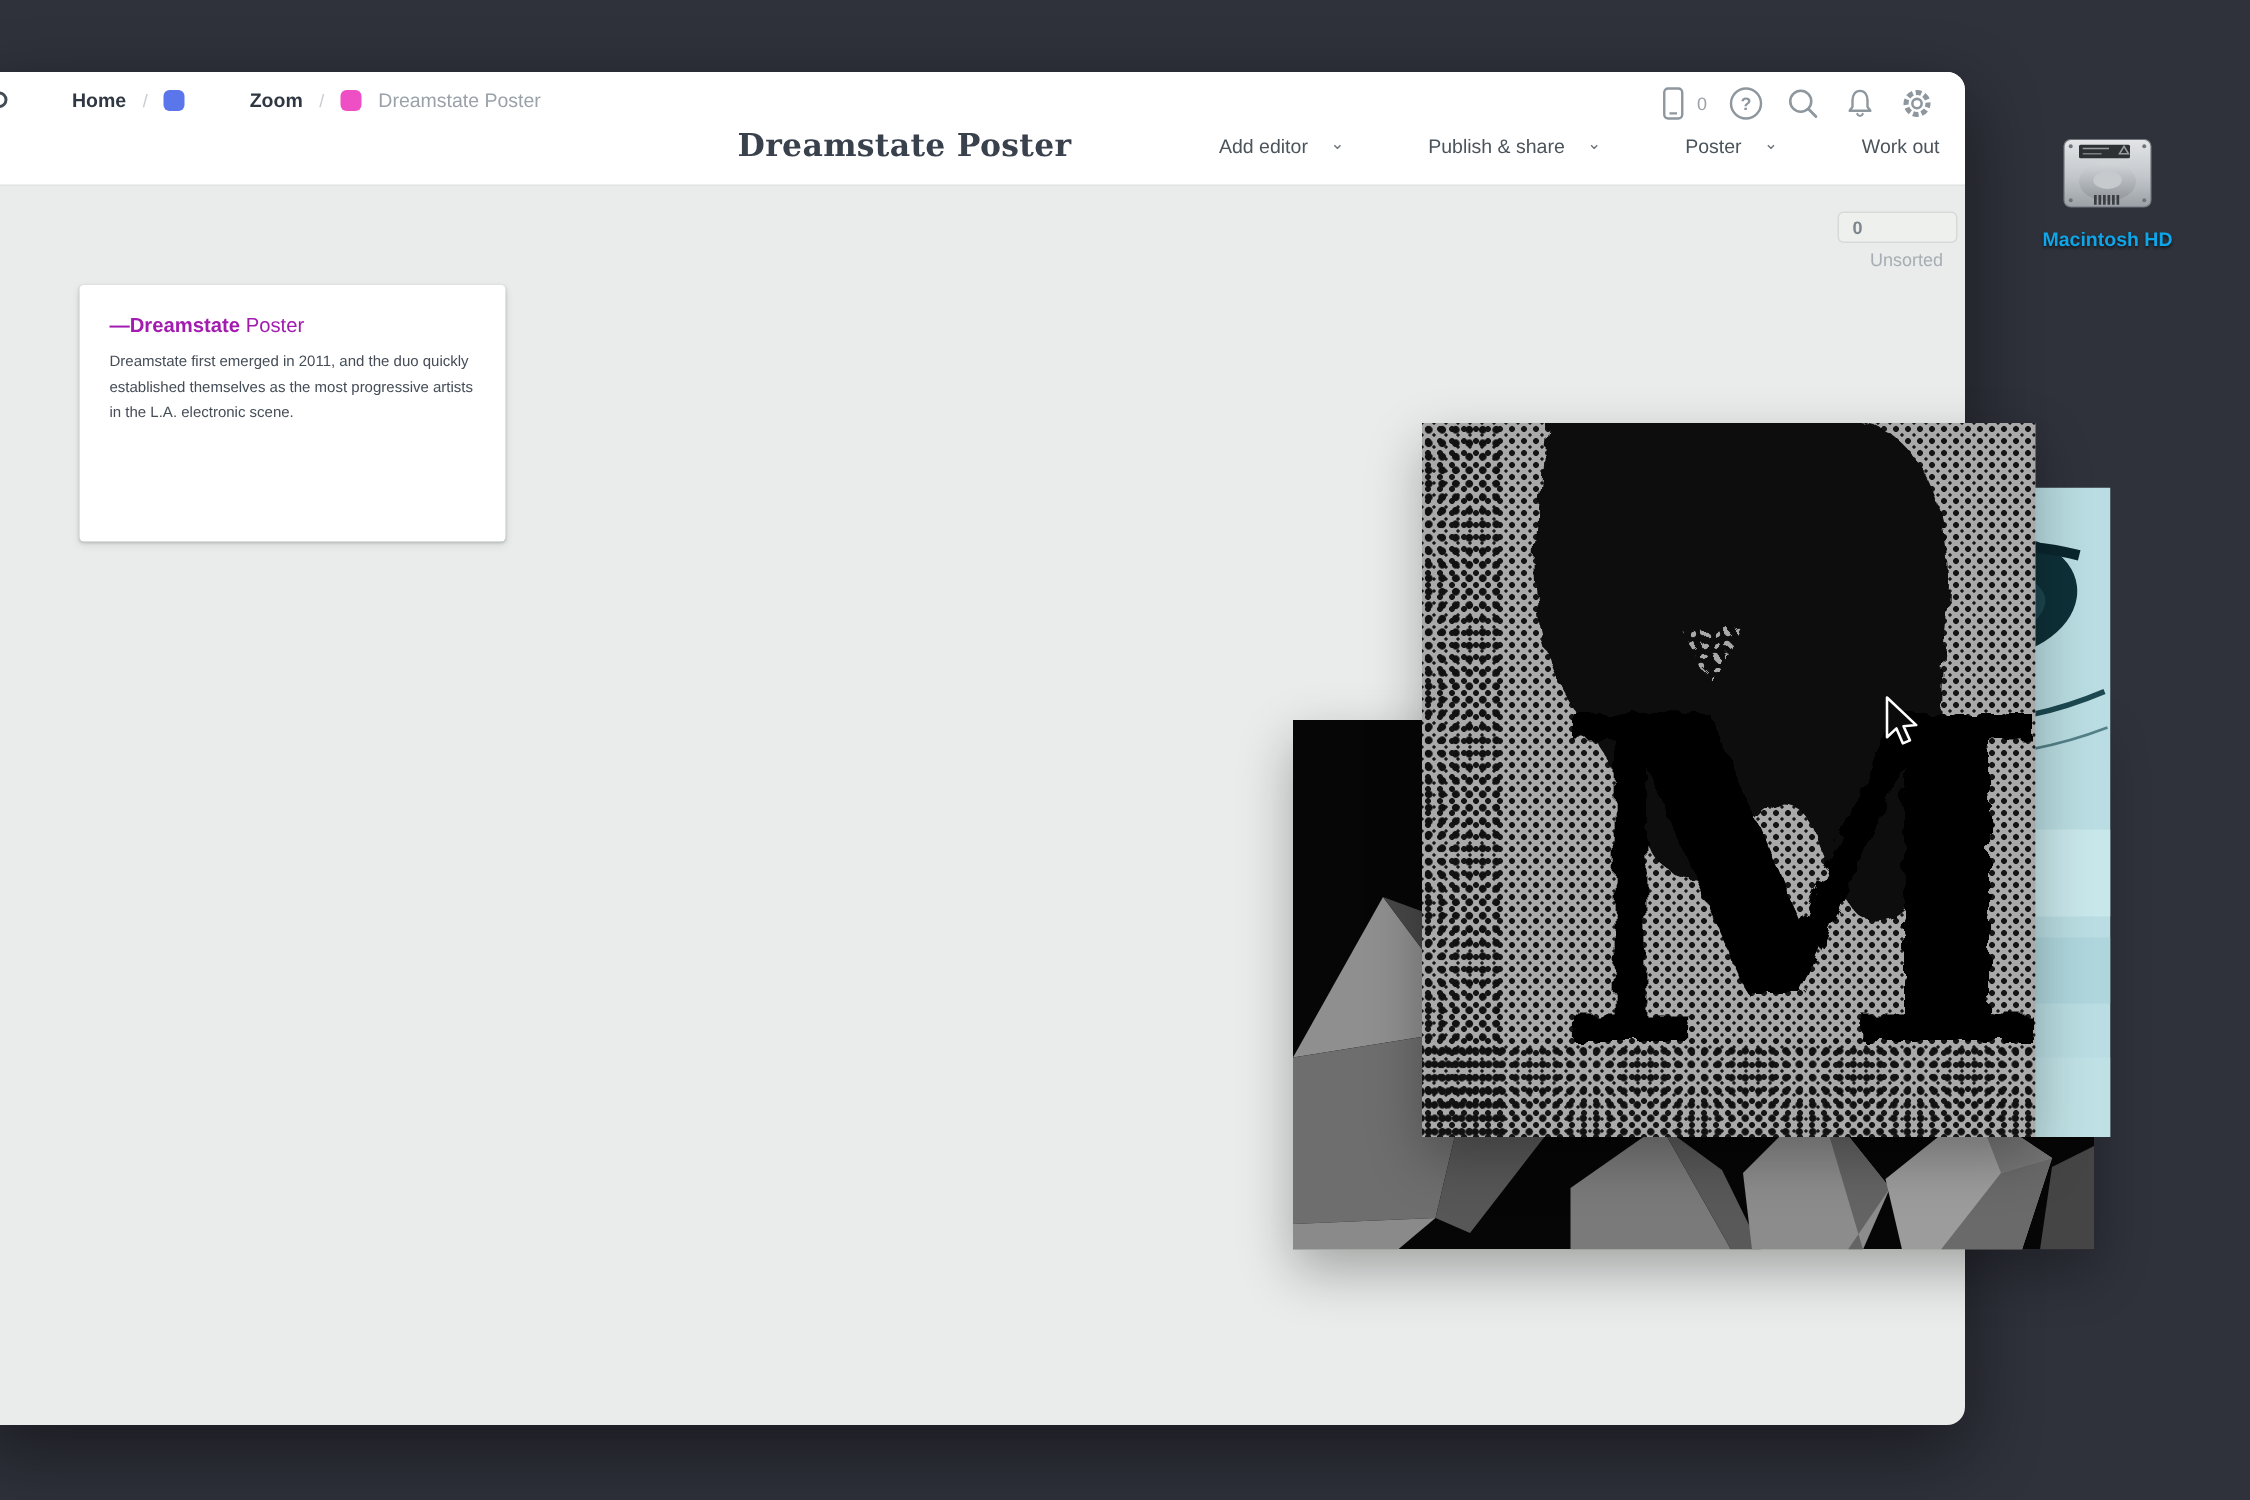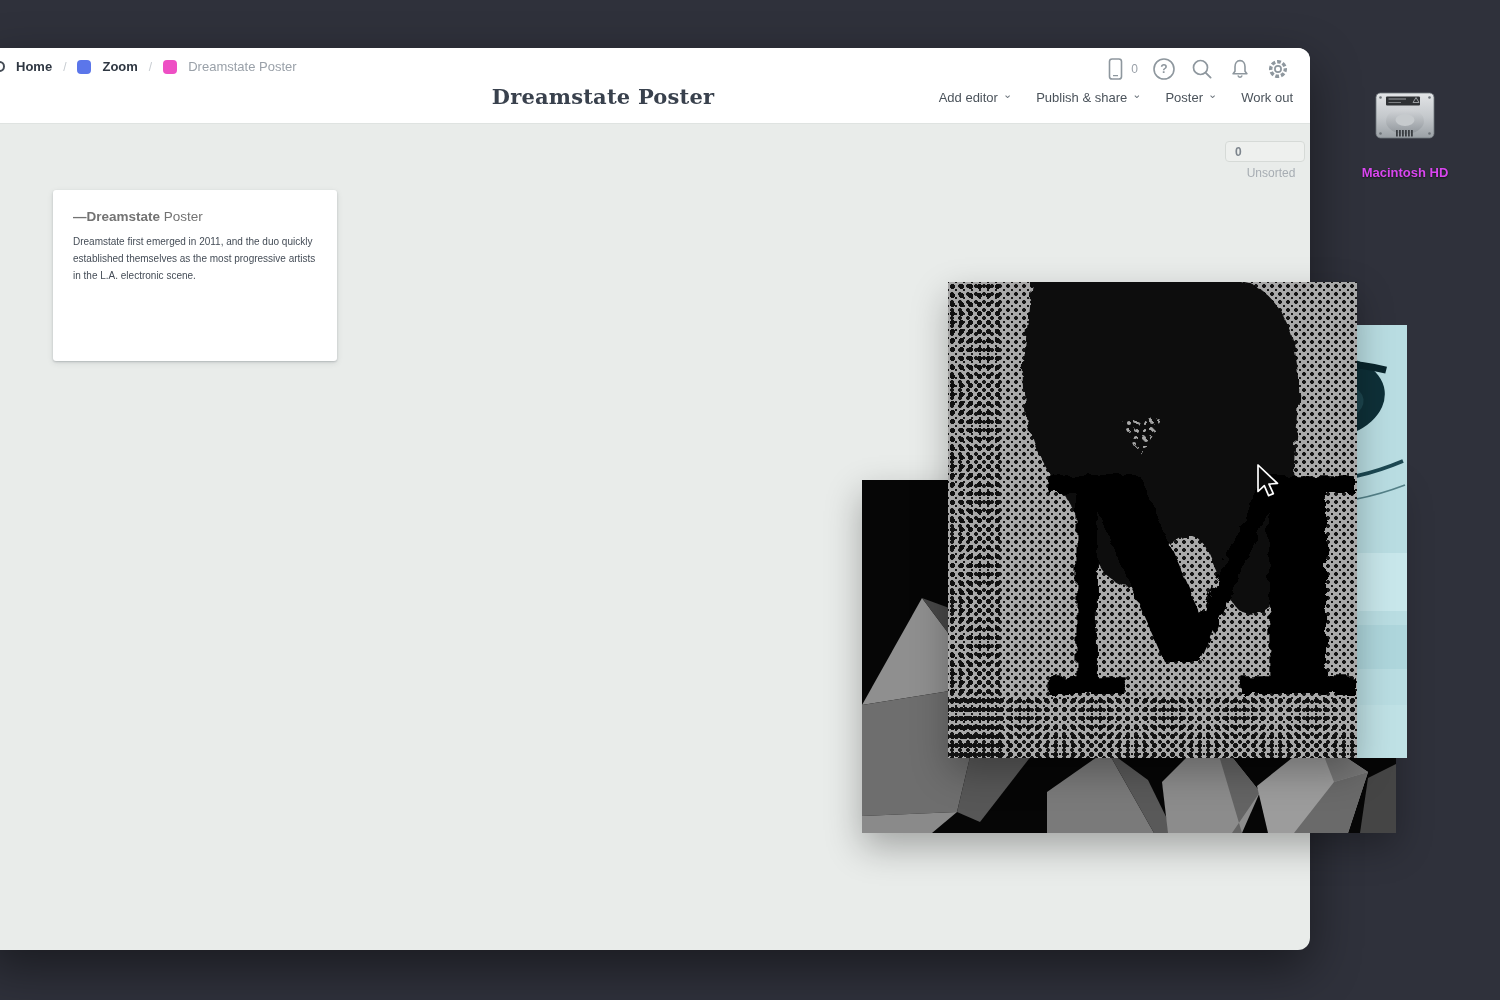--- a/index.html
+++ b/index.html
@@ -12,59 +12,59 @@
     background:#e9ecea; border-radius:12px; overflow:hidden;
     box-shadow:0 18px 50px rgba(0,0,0,.45);
   }
   .header {
     position:absolute; left:0; top:0; right:0; height:76px;
     background:#ffffff; border-bottom:1px solid #dfe3e1;
   }
   
   .breadcrumb { position:absolute; left:8px; top:11px; display:flex; align-items:center; gap:11px;
     font-size:13px; color:#323a45; }
-  .crumb-bold { font-weight:700; color:#2f3742; cursor:default; }
+  .crumb-bold { font-weight:700; color:#2f3742; cursor:default;margin-left:32px; }
   .crumb-sep { color:#c7ccd1; font-size:12px; }
   .crumb-current { color:#9aa1a9; }
   .partial-circle { width:11px; height:11px; border-radius:50%; border:2px solid #454c56; flex:0 0 auto; }
   .crumb-sq { width:14px; height:14px; border-radius:4px; flex:0 0 auto; }
 
   
   .utilities { position:absolute; right:20px; top:9px; display:flex; align-items:center; gap:14px; }
   .uicon { width:24px; height:24px; display:flex; align-items:center; justify-content:center; cursor:pointer; }
   .mobile-wrap { display:flex; align-items:center; gap:4px; cursor:pointer; }
   .mobile-count { font-size:12px; color:#9aa1a9; }
 
   
   .board-title {
     position:absolute; left:617px; top:36px; transform:translateX(-50%);
     font-family:"DejaVu Serif","Liberation Serif",serif; font-weight:700;
     font-size:21px; color:#39414d; letter-spacing:.2px; white-space:nowrap;
   }
   .actions { position:absolute; right:17px; top:42px; display:flex; align-items:center; gap:24px; }
   .action-btn { background:none; border:none; font-family:inherit; font-size:13px; color:#4b535b;
-    display:flex; align-items:flex-start; gap:5px; cursor:pointer; white-space:nowrap; }
+    display:flex; align-items:center; gap:15px; cursor:pointer; white-space:nowrap;margin-left:32px; }
   .chevron { font-size:11px; color:#6b737b; line-height:1; transform:translateY(-1px); }
 
   
   .unsorted-badge {
     position:absolute; left:1239px; top:93px; height:21px; padding:0 9px;
     background:#eef0ee; border:1px solid #d6dad7; border-radius:4px;
     display:flex; align-items:center; gap:5px; font-size:12px; cursor:default;
   }
   .unsorted-badge .cnt { font-weight:700; color:#7d858d; }
   .unsorted-badge .lbl { color:#a7adb3;margin-top:42px; }
 
   .note-card {
     position:absolute; left:67px; top:142px; width:284px; height:171px;
     background:#ffffff; border-radius:3px; padding:19px 20px;
     box-shadow:0 1px 2px rgba(35,45,55,.22), 0 2px 6px rgba(35,45,55,.10);
     color:#454d57; cursor:pointer;
   }
-  .note-title { font-size:13.5px; margin-bottom:9px; color:#737373; }
+  .note-title { font-size:13.5px; margin-bottom:9px; color:#a21caf; }
   .note-title .b { font-weight:700; }
   .note-p { font-size:10px; line-height:17px; margin-bottom:10px; }
 
   
   .img { position:absolute; }
   .img-geo { left:862px; top:480px; width:534px; height:353px; z-index:5; box-shadow:0 14px 34px rgba(0,0,0,.30); }
   .img-eye { left:1277px; top:325px; width:130px; height:433px; z-index:6; }
   .img-halftone {
     left:948px; top:282px; width:409px; height:476px; z-index:7;
     background-color:#a9a9a9;
@@ -84,21 +84,21 @@
     content:""; position:absolute; left:0; bottom:0; right:0; height:64px;
     background-image:radial-gradient(circle, #111 2.2px, transparent 2.7px);
     background-size:9px 9px; background-position:4px 2px;
   }
   .img-halftone svg { position:absolute; inset:0; }
 
   .cursor { position:absolute; left:1256px; top:463px; z-index:30; }
 
   
   .drive { position:absolute; left:1340px; top:84px; width:130px; text-align:center; z-index:2; cursor:pointer; }
-  .drive-label { margin-top:21px; font-size:13px; font-weight:700; color:#d946ef;
+  .drive-label { margin-top:8px; font-size:13px; font-weight:700; color:#0ea5e9;
     text-shadow:0 1px 2px rgba(0,0,0,.6); }
 </style>
 </head>
 <body>
 
 <div class="window">
 
   <div class="header">
 
     <div class="breadcrumb">

